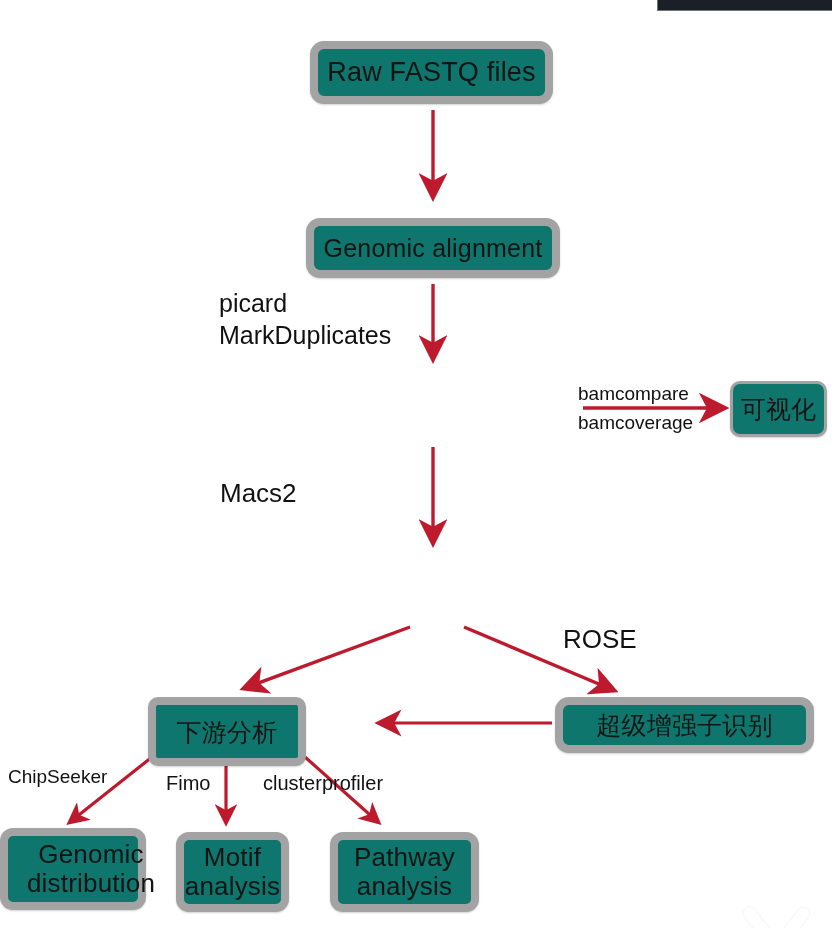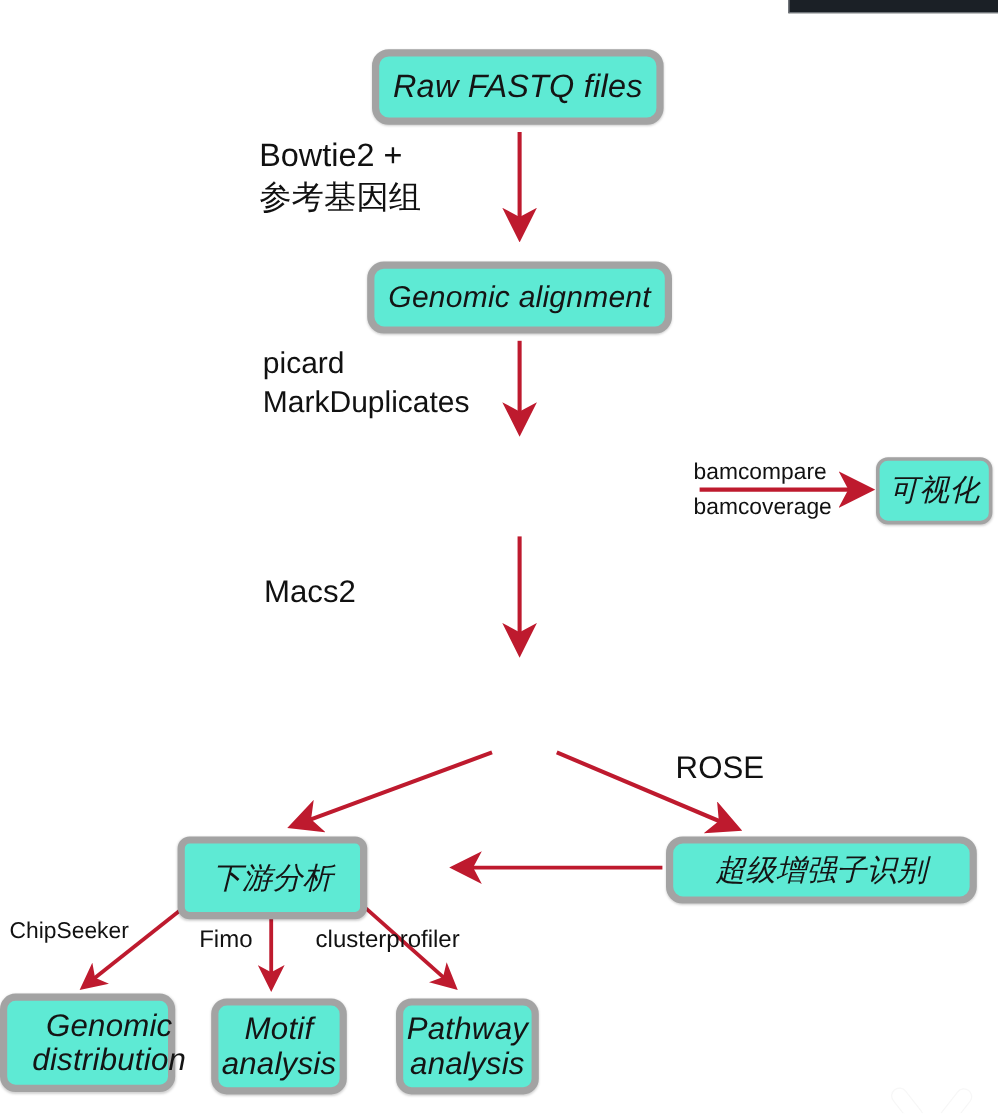--- a/index.html
+++ b/index.html
@@ -24,45 +24,44 @@
     height: 11px;
     background: #1b2026;
     border-left: 1px solid #6f7479;
     border-bottom: 1px solid #6f7479;
     box-sizing: border-box;
   }
   
   .node {
     position: absolute;
     box-sizing: border-box;
-    background: #5eead4;
-    border: 6px solid #a3a3a3;
+    background: #0f766e;
+    border: 8px solid #a3a3a3;
     border-radius: 14px;
     display: flex;
     align-items: center;
     justify-content: center;
     text-align: center;
     color: #141414;
     line-height: 1.12;
     letter-spacing: 0.2px;
     box-shadow: 0 1px 2px rgba(0,0,0,0.18);
-    font-style: italic;
   }
   .node span { display: block; white-space: pre-line; }
 
   #n-fastq    { left: 310px; top: 41px;  width: 243px; height: 63px;  font-size: 27px; }
   #n-align    { left: 306px; top: 218px; width: 254px; height: 60px;  font-size: 25px; }
   #n-pcr      { left: 310px; top: 379px; width: 271px; height: 60px;  font-size: 27px; border-radius: 16px;}
   #n-vis      { left: 730px; top: 381px; width: 97px;  height: 56px;  font-size: 25px; border-radius: 10px; border-width:3px;}
   #n-callpeak { left: 308px; top: 563px; width: 251px; height: 60px;  font-size: 26px; }
   #n-down     { left: 148px; top: 697px; width: 158px; height: 69px;  font-size: 25px; border-radius: 10px;}
   #n-super    { left: 555px; top: 697px; width: 259px; height: 56px;  font-size: 25px; border-radius: 14px;}
   #n-genomic  { left: 0px;   top: 828px; width: 146px; height: 82px;  font-size: 26px; border-radius: 13px; padding-left: 36px;}
   #n-motif    { left: 176px; top: 832px; width: 113px; height: 80px;  font-size: 26px; border-radius: 13px;}
-  #n-pathway  { left: 330px; top: 832px; width: 119px; height: 80px;  font-size: 26px; border-radius: 13px;}
+  #n-pathway  { left: 330px; top: 832px; width: 149px; height: 80px;  font-size: 26px; border-radius: 13px;}
 
   
   .elabel {
     position: absolute;
     color: #111111;
     white-space: pre-line;
     line-height: 1.28;
   }
   #l-bowtie    { left: 216px; top: 112px; font-size: 27px; }
   #l-picard    { left: 219px; top: 287px; font-size: 25px; }
@@ -157,22 +156,20 @@
   <div class="node" id="n-motif">
     <span>Motif
 analysis</span>
   </div>
 
   <div class="node" id="n-pathway">
     <span>Pathway
 analysis</span>
   </div>
 
-  <div class="elabel" id="l-bowtie">Bowtie2 +
-参考基因组</div>
 
   <div class="elabel" id="l-picard">picard
 MarkDuplicates</div>
 
   <div class="elabel" id="l-bamcomp">bamcompare</div>
 
   <div class="elabel" id="l-bamcov">bamcoverage</div>
 
   <div class="elabel" id="l-macs2">Macs2</div>
 

